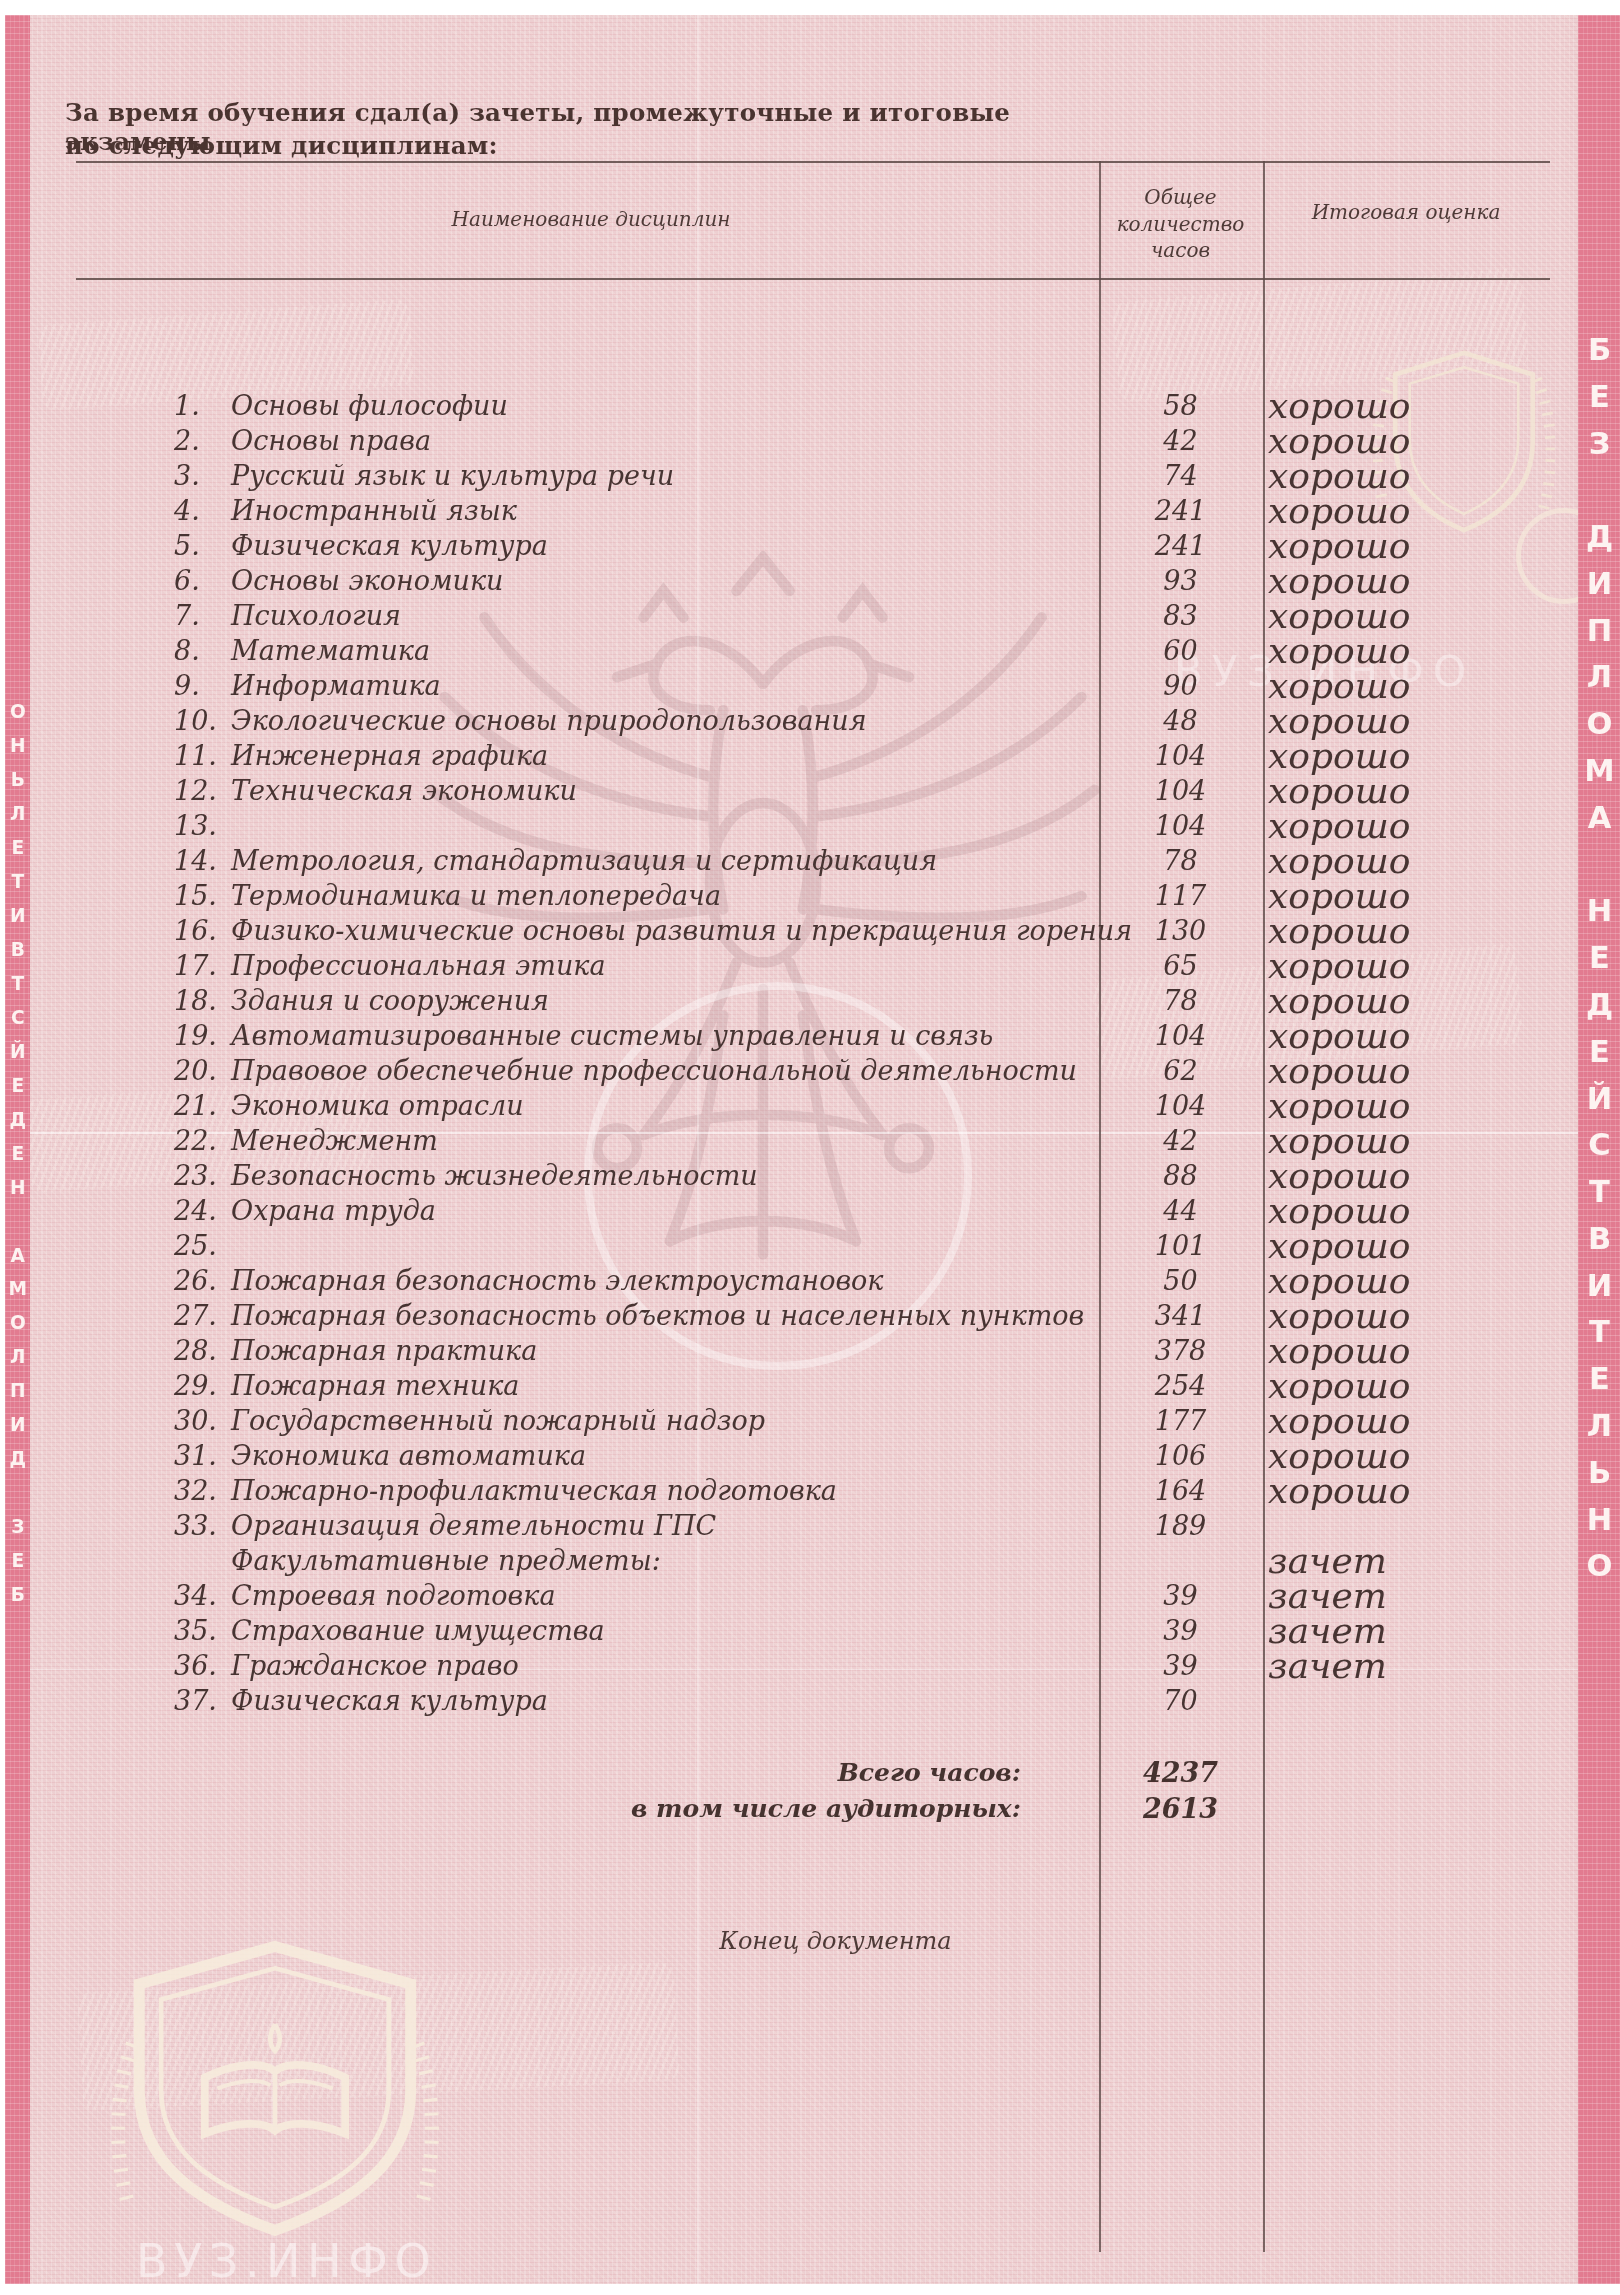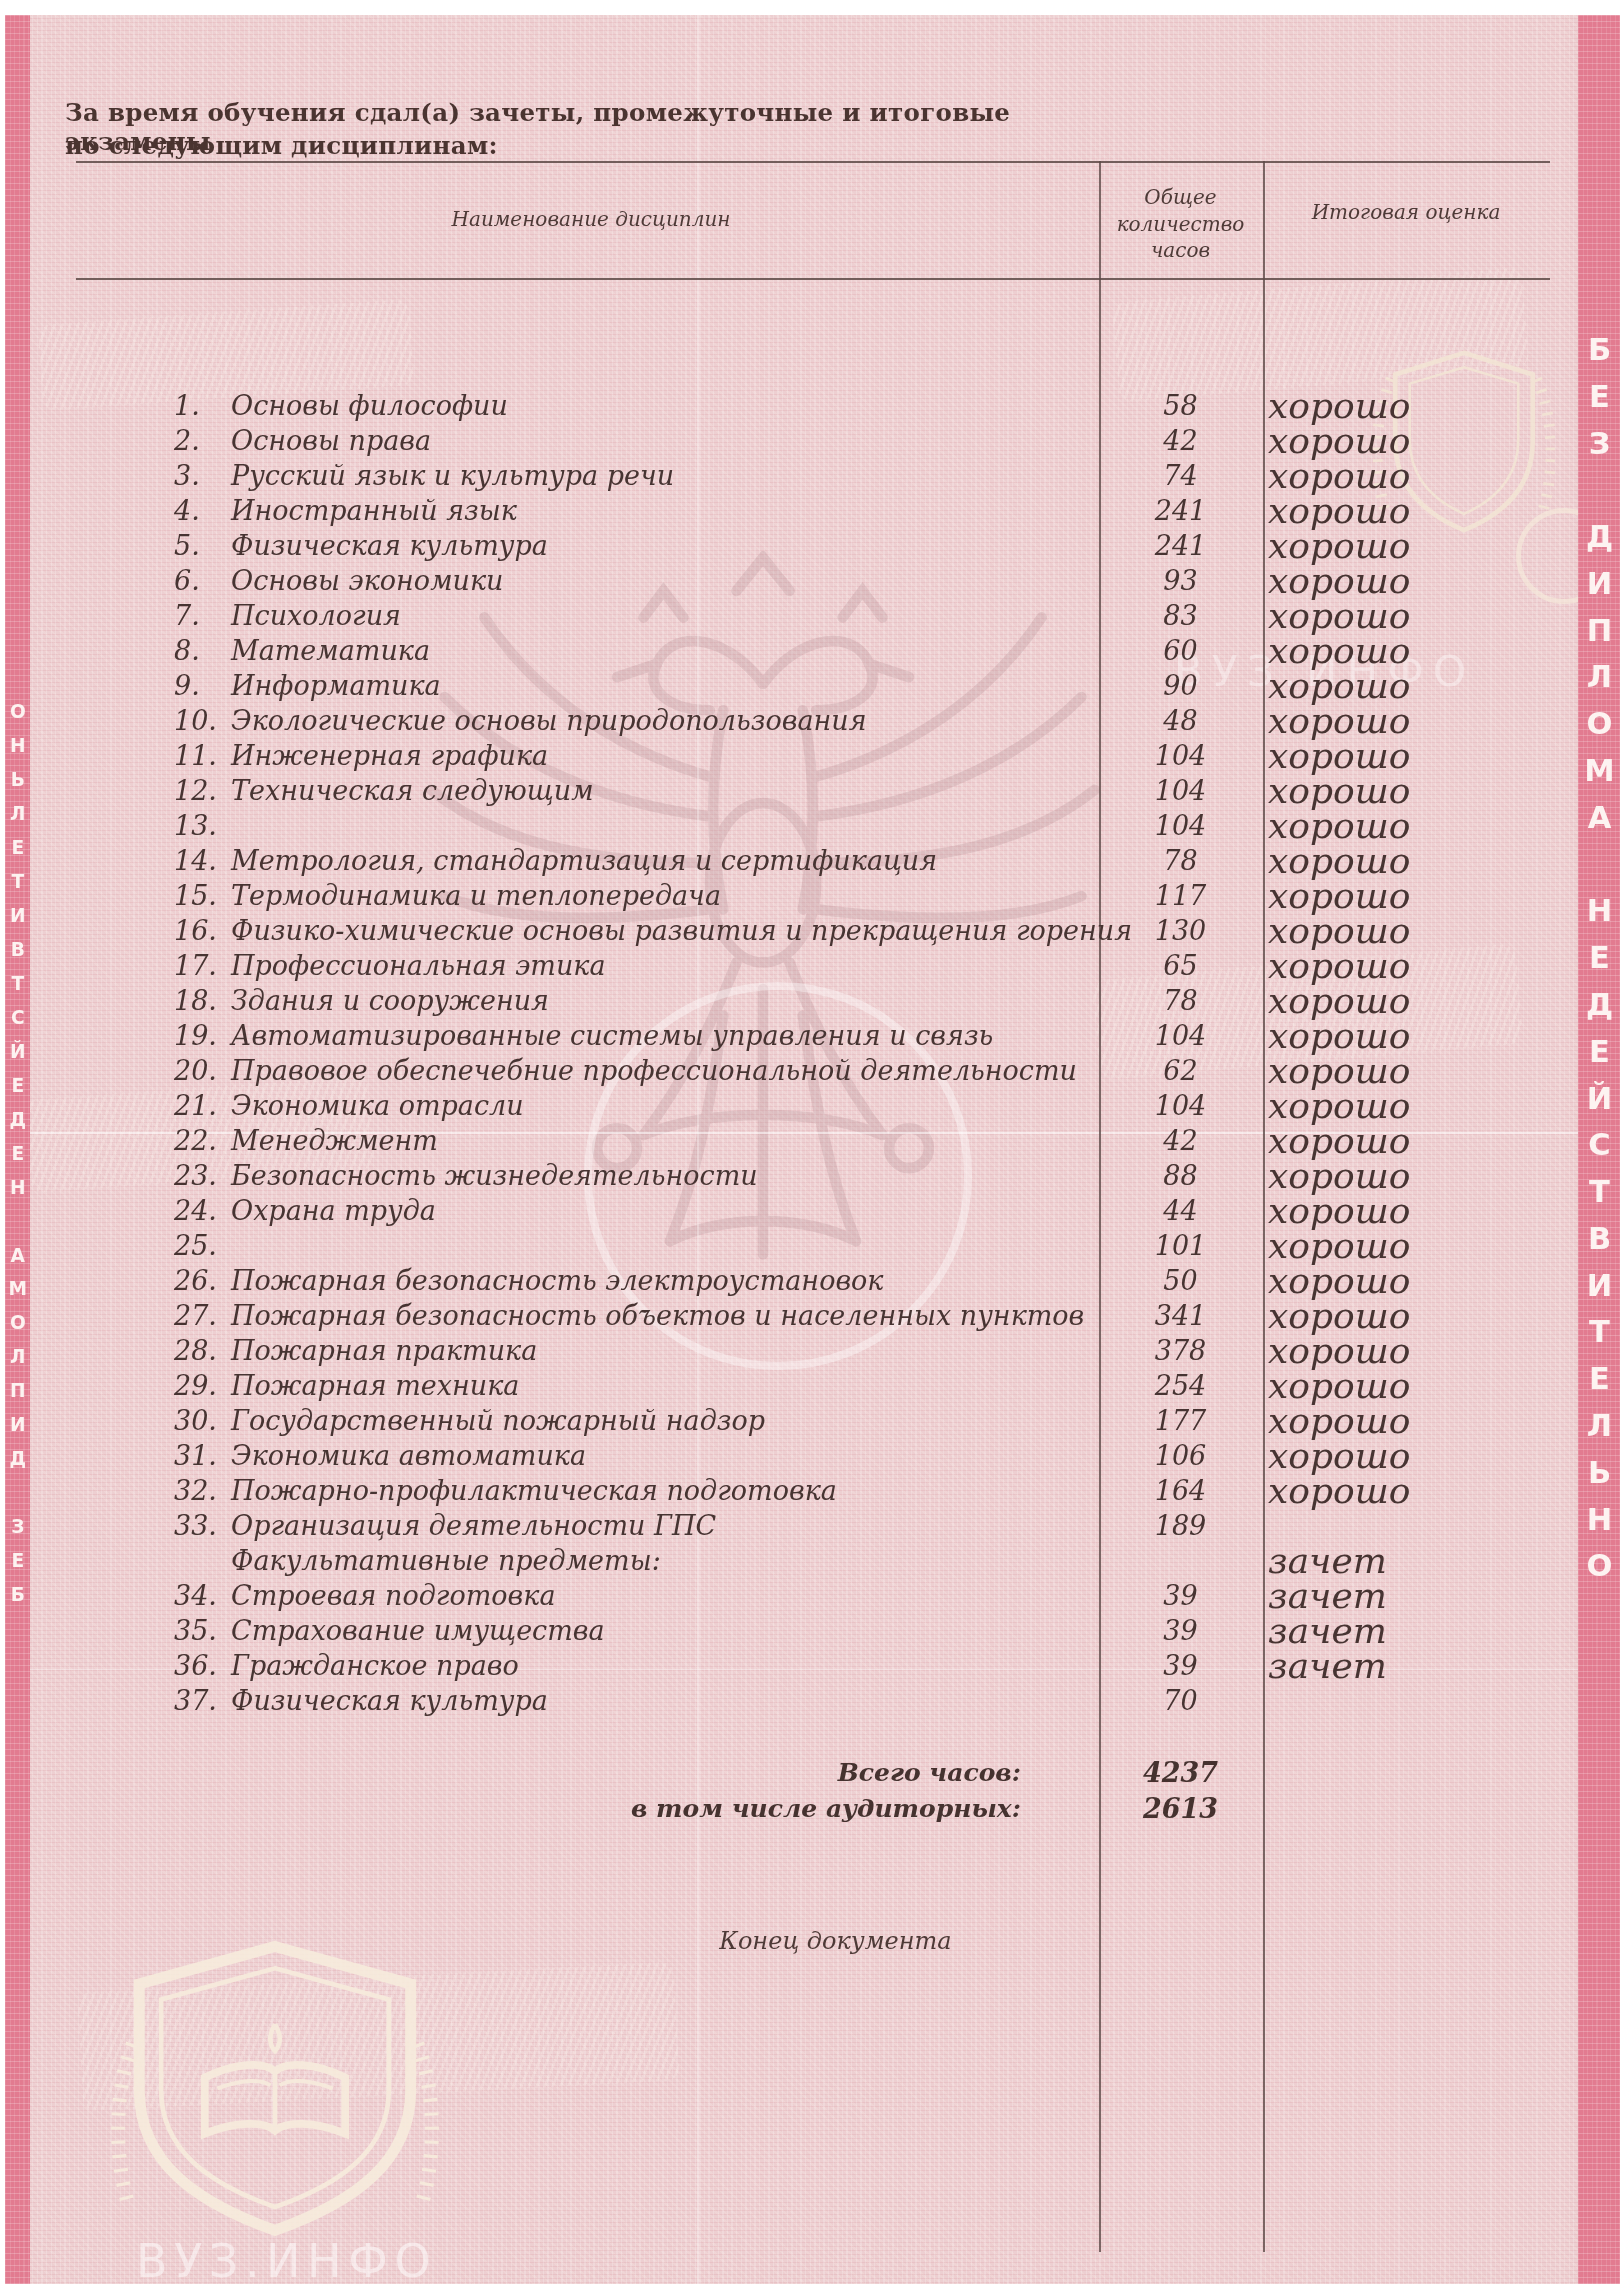--- a/index.html
+++ b/index.html
@@ -236,21 +236,21 @@
 
   <div class="row">
     <span class="num">11.</span>
     <span class="subj">Инженерная графика</span>
     <span class="hrs">104</span>
     <span class="grd">хорошо</span>
   </div>
 
   <div class="row">
     <span class="num">12.</span>
-    <span class="subj">Техническая следующим</span>
+    <span class="subj">Техническая экономики</span>
     <span class="hrs">104</span>
     <span class="grd">хорошо</span>
   </div>
 
   <div class="row">
     <span class="num">13.</span>
     <span class="hrs">104</span>
     <span class="grd">хорошо</span>
   </div>
 

